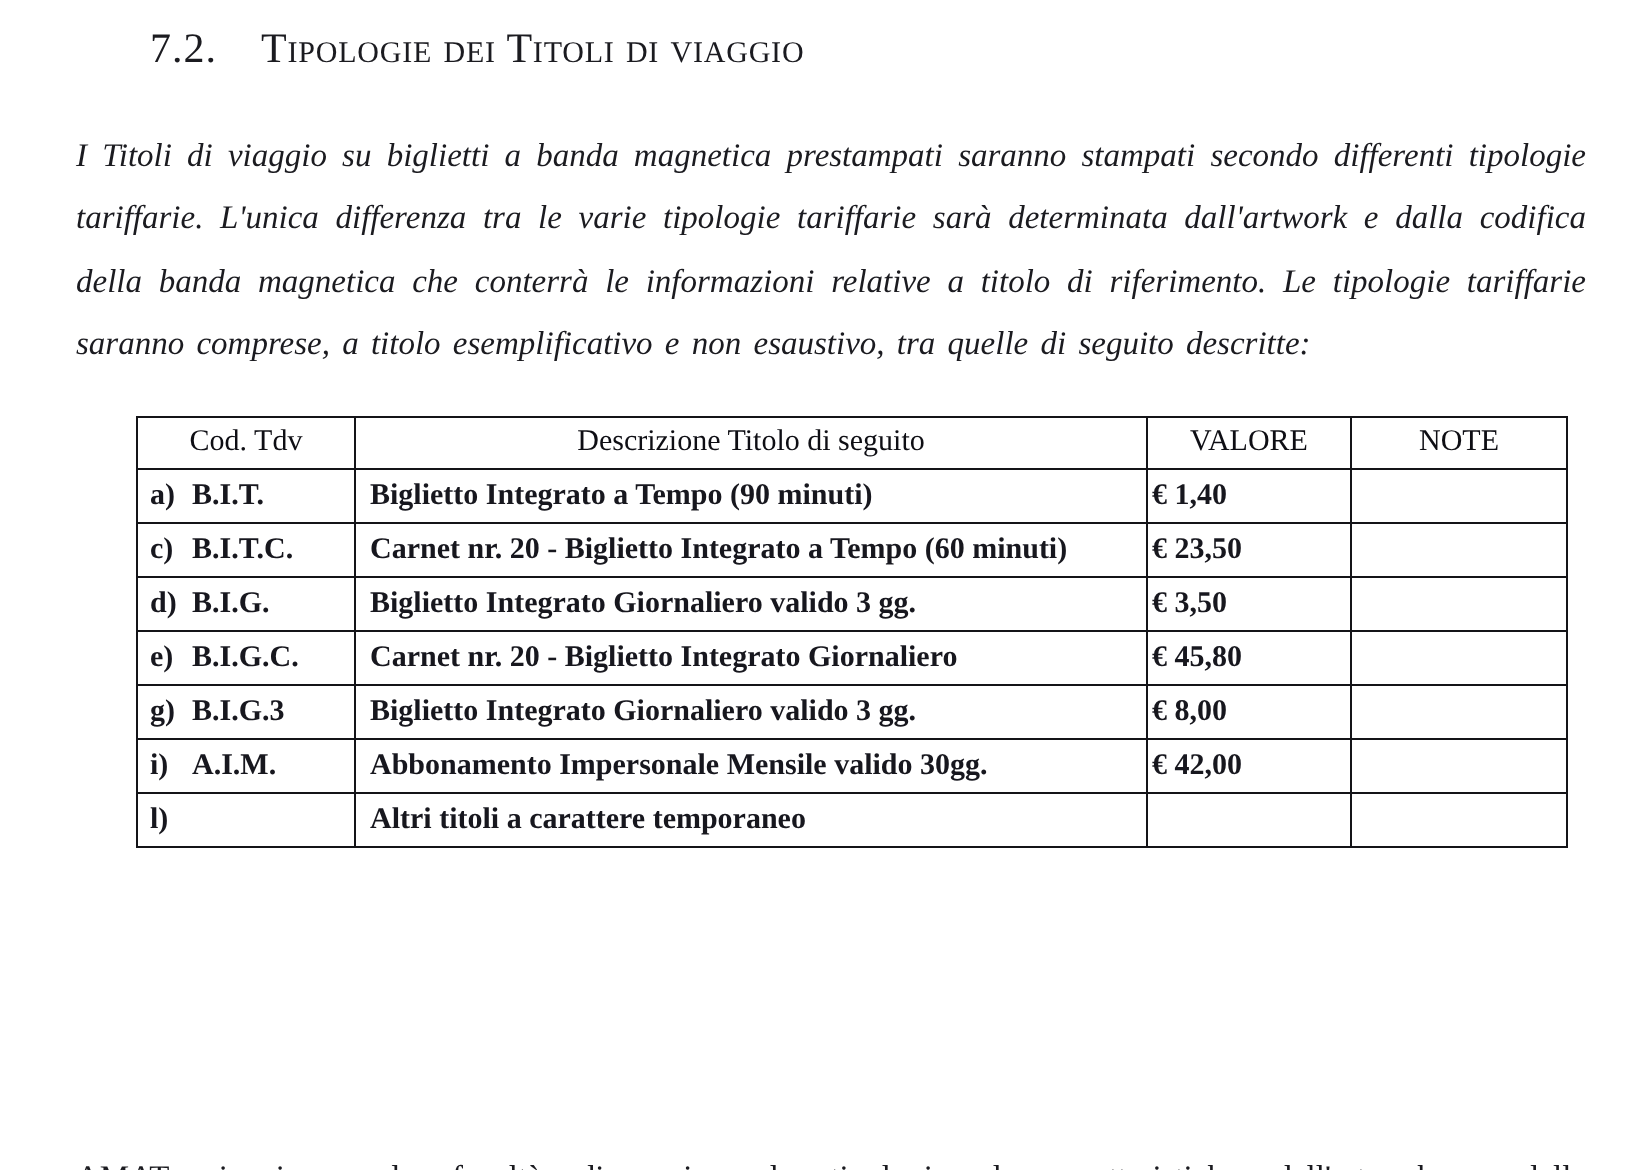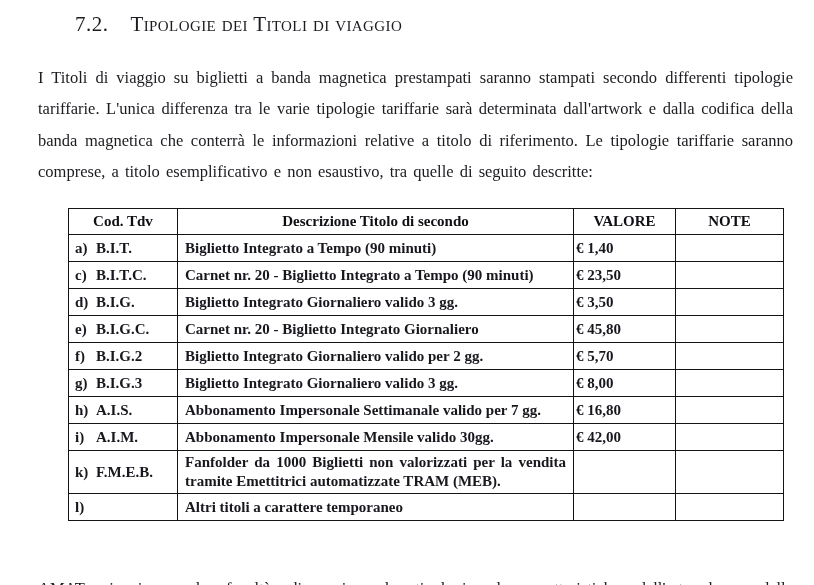--- a/index.html
+++ b/index.html
@@ -20,39 +20,39 @@
   .heading-number { letter-spacing:0.5px; }
   .heading-title {
     margin-left:22px;
     font-variant:small-caps;
     letter-spacing:0.4px;
   }
 
   .intro {
     position:absolute; left:38px; top:45px; width:755px;
     font-size:16.5px; line-height:31.5px;
-    text-align:justify; word-spacing:2px;
+    text-align:justify; word-spacing:2px;font-style:italic;
   }
 
   table.tdv-table {
     position:absolute; left:68px; top:208px;
     width:715px;
     border-collapse:collapse;
     font-size:15px; line-height:19px;
     table-layout:fixed;
     color:#17171e;
   }
   .tdv-table th, .tdv-table td {
     border:1px solid #141418;
     vertical-align:middle;
     overflow:hidden;
     font-weight:bold;
   }
   .tdv-table th {
-    font-weight:bold; text-align:center;
+    font-weight:normal; text-align:center;
     height:23px; padding:1px 2px;
     color:#0e0e14;
     margin-top:43px;
   }
   .tdv-table td { height:22px; padding:1px 2px; }
   .code-cell { padding-left:6px !important; white-space:nowrap; }
   .row-letter { display:inline-block; width:21px; }
   .desc-cell { padding:2px 7px !important; text-align:justify; }
   .value-cell { text-align:left; padding-right:9px !important; }
   .note-cell { }
@@ -77,78 +77,60 @@
   <table class="tdv-table">
     <colgroup>
       <col style="width:109px">
       <col style="width:396px">
       <col style="width:102px">
       <col style="width:108px">
     </colgroup>
     <thead>
       <tr>
         <th>Cod. Tdv</th>
-        <th>Descrizione Titolo di secondo</th>
+        <th>Descrizione Titolo di seguito</th>
         <th>VALORE</th>
         <th>NOTE</th>
       </tr>
     </thead>
     <tbody>
         <tr>
           <td class="code-cell"><span class="row-letter">a)</span><span>B.I.T.</span></td>
           <td class="desc-cell">Biglietto Integrato a Tempo (90 minuti)</td>
           <td class="value-cell">€ 1,40</td>
           <td class="note-cell"></td>
         </tr>
         <tr>
           <td class="code-cell"><span class="row-letter">c)</span><span>B.I.T.C.</span></td>
-          <td class="desc-cell">Carnet nr. 20 - Biglietto Integrato a Tempo (90 minuti)</td>
+          <td class="desc-cell">Carnet nr. 20 - Biglietto Integrato a Tempo (60 minuti)</td>
           <td class="value-cell">€ 23,50</td>
           <td class="note-cell"></td>
         </tr>
         <tr>
           <td class="code-cell"><span class="row-letter">d)</span><span>B.I.G.</span></td>
           <td class="desc-cell">Biglietto Integrato Giornaliero valido 3 gg.</td>
           <td class="value-cell">€ 3,50</td>
           <td class="note-cell"></td>
         </tr>
         <tr>
           <td class="code-cell"><span class="row-letter">e)</span><span>B.I.G.C.</span></td>
           <td class="desc-cell">Carnet nr. 20 - Biglietto Integrato Giornaliero</td>
           <td class="value-cell">€ 45,80</td>
           <td class="note-cell"></td>
         </tr>
         <tr>
-          <td class="code-cell"><span class="row-letter">f)</span><span>B.I.G.2</span></td>
-          <td class="desc-cell">Biglietto Integrato Giornaliero valido per 2 gg.</td>
-          <td class="value-cell">€ 5,70</td>
-          <td class="note-cell"></td>
-        </tr>
-        <tr>
           <td class="code-cell"><span class="row-letter">g)</span><span>B.I.G.3</span></td>
           <td class="desc-cell">Biglietto Integrato Giornaliero valido 3 gg.</td>
           <td class="value-cell">€ 8,00</td>
           <td class="note-cell"></td>
         </tr>
         <tr>
-          <td class="code-cell"><span class="row-letter">h)</span><span>A.I.S.</span></td>
-          <td class="desc-cell">Abbonamento Impersonale Settimanale valido per 7 gg.</td>
-          <td class="value-cell">€ 16,80</td>
-          <td class="note-cell"></td>
-        </tr>
-        <tr>
           <td class="code-cell"><span class="row-letter">i)</span><span>A.I.M.</span></td>
           <td class="desc-cell">Abbonamento Impersonale Mensile valido 30gg.</td>
           <td class="value-cell">€ 42,00</td>
-          <td class="note-cell"></td>
-        </tr>
-        <tr>
-          <td class="code-cell"><span class="row-letter">k)</span><span>F.M.E.B.</span></td>
-          <td class="desc-cell">Fanfolder da <b>1000</b> Biglietti non valorizzati per la vendita tramite Emettitrici automatizzate TRAM (MEB).</td>
-          <td class="value-cell"></td>
           <td class="note-cell"></td>
         </tr>
         <tr>
           <td class="code-cell"><span class="row-letter">l)</span><span></span></td>
           <td class="desc-cell">Altri titoli a carattere temporaneo</td>
           <td class="value-cell"></td>
           <td class="note-cell"></td>
         </tr>
       </tbody>
   </table>

